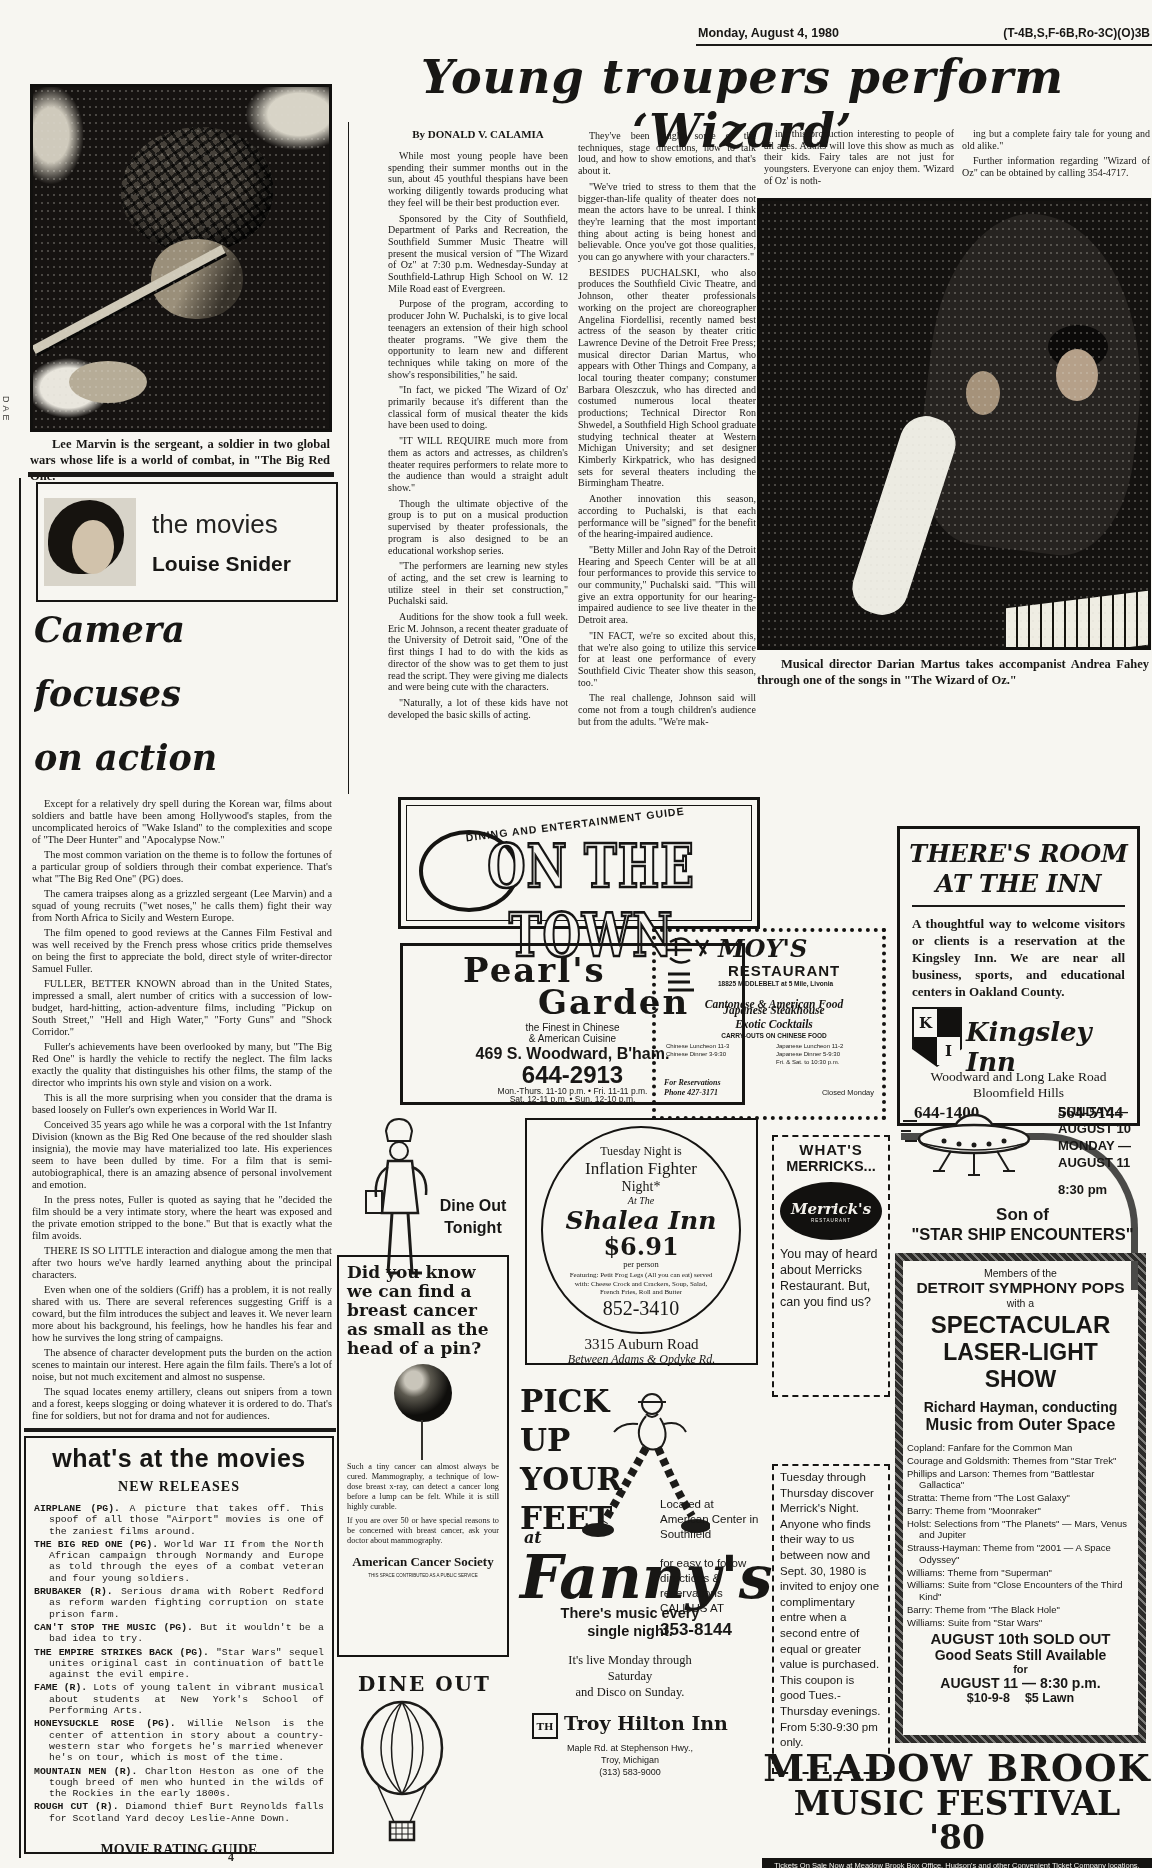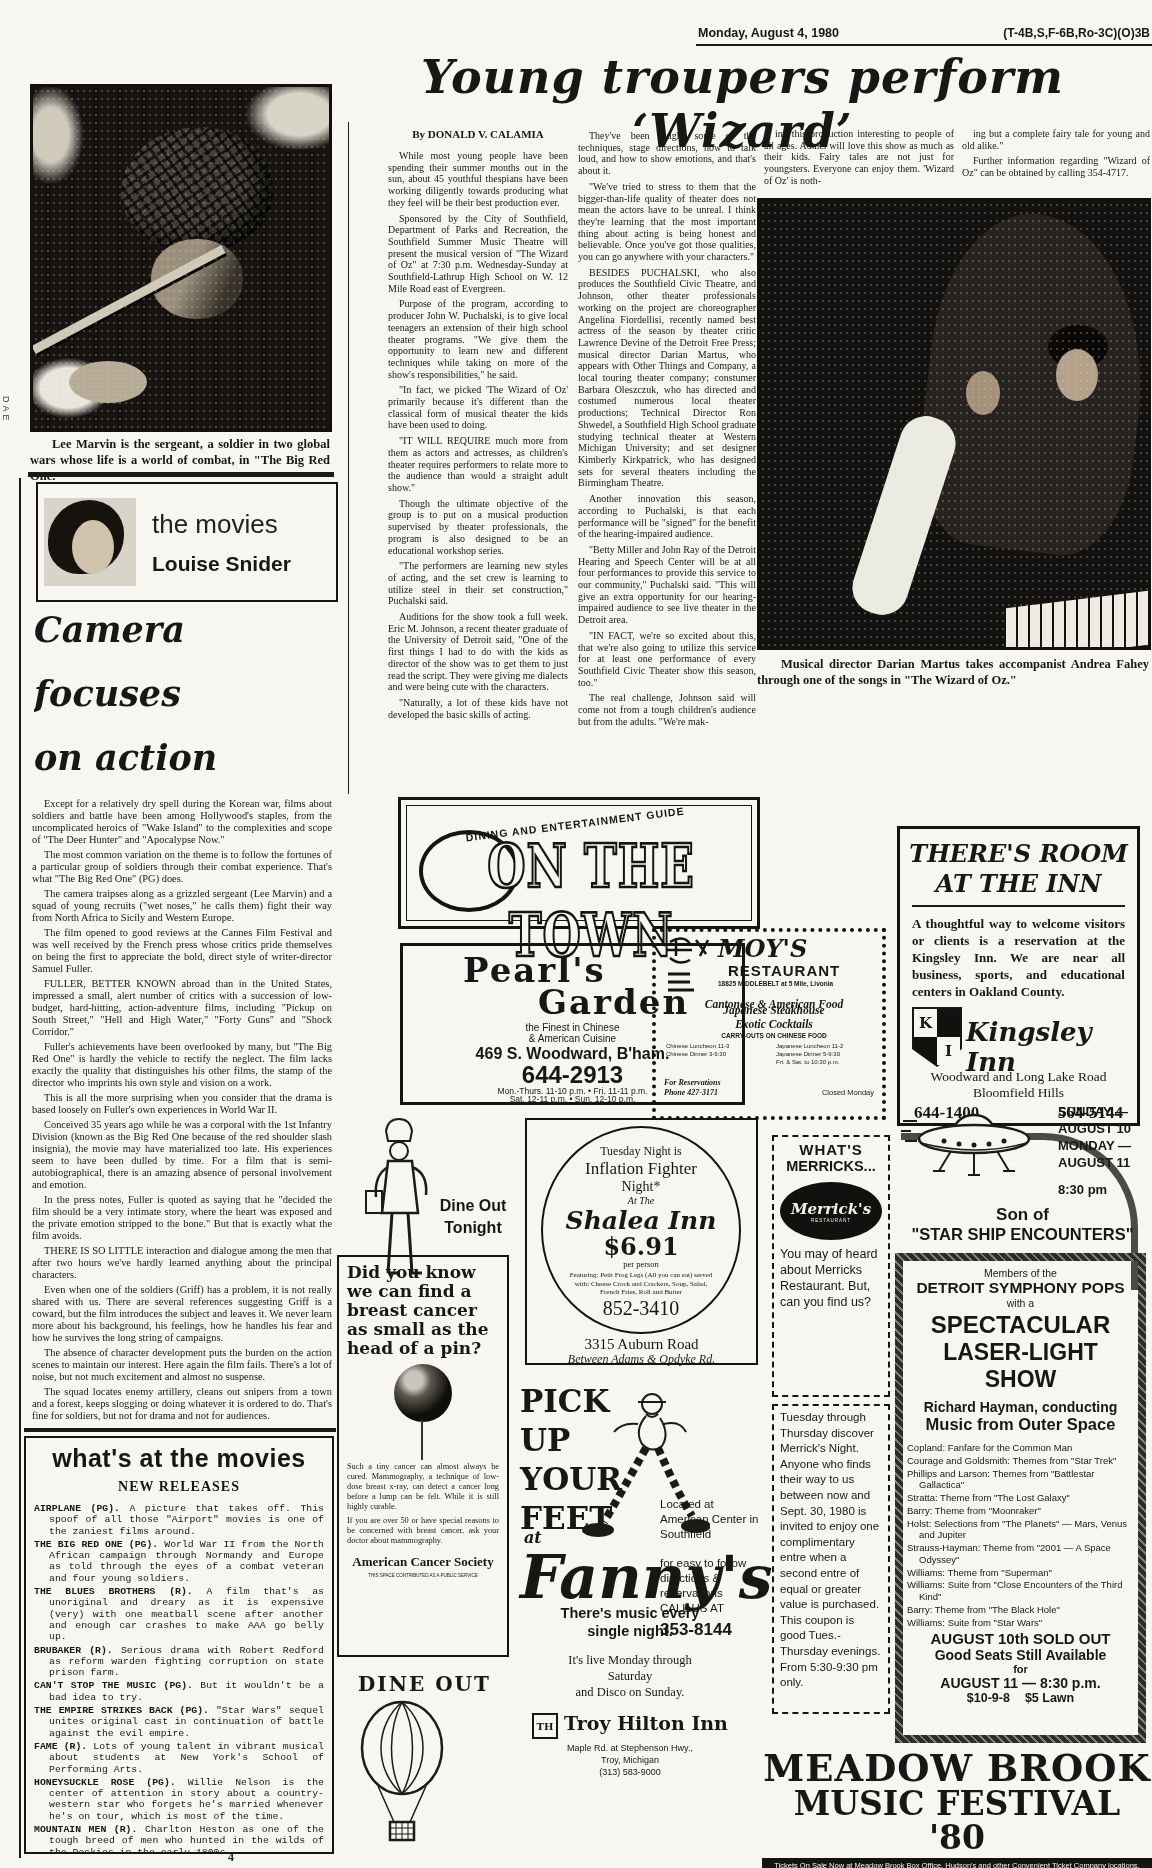--- a/index.html
+++ b/index.html
@@ -154,21 +154,20 @@
   <div class="rule" style="left:348px;top:122px;width:1px;height:672px"></div>
   <div class="rule" style="left:19px;top:478px;width:1.5px;height:1380px"></div>
 
   <div class="rule" style="left:24px;top:1428px;width:312px;height:4px"></div>
   <div class="abs box clip" style="left:24px;top:1436px;width:310px;height:418px;padding:6px 8px;box-sizing:border-box">
     <div class="sans b c" style="font-size:25px;letter-spacing:0.5px">what's at the movies</div>
     <div class="ser b c" style="font-size:14px;letter-spacing:1px;margin:6px 0 8px">NEW RELEASES</div>
     <div>
         <p class="mv"><b>AIRPLANE (PG).</b> <span>A picture that takes off. This spoof of all those "Airport" movies is one of the zaniest films around.</span></p>
         <p class="mv"><b>THE BIG RED ONE (PG).</b> <span>World War II from the North African campaign through Normandy and Europe as told through the eyes of a combat veteran and four young soldiers.</span></p>
-        <p class="mv"><b>THE BLUES BROTHERS (R).</b> <span>A film that's as unoriginal and dreary as it is expensive (very) with one meatball scene after another and enough car crashes to make AAA go belly up.</span></p>
         <p class="mv"><b>BRUBAKER (R).</b> <span>Serious drama with Robert Redford as reform warden fighting corruption on state prison farm.</span></p>
         <p class="mv"><b>CAN'T STOP THE MUSIC (PG).</b> <span>But it wouldn't be a bad idea to try.</span></p>
         <p class="mv"><b>THE EMPIRE STRIKES BACK (PG).</b> <span>"Star Wars" sequel unites original cast in continuation of battle against the evil empire.</span></p>
         <p class="mv"><b>FAME (R).</b> <span>Lots of young talent in vibrant musical about students at New York's School of Performing Arts.</span></p>
         <p class="mv"><b>HONEYSUCKLE ROSE (PG).</b> <span>Willie Nelson is the center of attention in story about a country-western star who forgets he's married whenever he's on tour, which is most of the time.</span></p>
         <p class="mv"><b>MOUNTAIN MEN (R).</b> <span>Charlton Heston as one of the tough breed of men who hunted in the wilds of the Rockies in the early 1800s.</span></p>
         <p class="mv"><b>ROUGH CUT (R).</b> <span>Diamond thief Burt Reynolds falls for Scotland Yard decoy Leslie-Anne Down.</span></p>
       </div>
     <div class="ser b c" style="font-size:14px;margin:18px 0 4px">MOVIE RATING GUIDE</div>
     <div>
@@ -349,21 +348,21 @@
     <div class="sans b" style="font-size:15px;letter-spacing:1px">WHAT'S</div>
     <div class="sans b" style="font-size:14.5px">MERRICKS...</div>
     <div style="display:flex;justify-content:center;margin:8px 0 6px">
       <div class="mk-oval">
         <span class="dser b i" style="font-size:15px">Merrick's</span>
         <span class="sans" style="font-size:4.5px;letter-spacing:1px">RESTAURANT</span>
       </div>
     </div>
     <div class="sans" style="font-size:12.5px;line-height:16px;text-align:left">You may of heard about Merricks Restaurant. But, can you find us?</div>
   </div>
-  <div class="abs dash clip" style="left:772px;top:1404px;width:118px;height:310px;box-sizing:border-box;padding:4px 6px">
+  <div class="abs dash clip" style="left:772px;top:1464px;width:118px;height:310px;box-sizing:border-box;padding:4px 6px">
     <div class="sans" style="font-size:11.5px;line-height:15.6px">Tuesday through Thursday discover Merrick's Night. Anyone who finds their way to us between now and Sept. 30, 1980 is invited to enjoy one complimentary entre when a second entre of equal or greater value is purchased. This coupon is good Tues.-Thursday evenings. From 5:30-9:30 pm only.</div>
   </div>
 
   <div class="abs" style="left:893px;top:1093px;width:259px;height:655px">
     <div class="arch" style="left:8px;top:40px;width:230px;height:150px"></div>
     <svg class="abs" style="left:6px;top:8px" width="150" height="88" viewBox="0 0 150 88">
       <path d="M55 30 a20 16 0 0 1 40 0" fill="#f7f6f1" stroke="#1c1b19" stroke-width="2.5"></path>
       <ellipse cx="75" cy="38" rx="55" ry="14" fill="#f7f6f1" stroke="#1c1b19" stroke-width="2.5"></ellipse>
       <path d="M22 42 q53 14 106 0" fill="none" stroke="#1c1b19" stroke-width="1.5"></path>
       <circle cx="45" cy="40" r="2.5" fill="#1c1b19"></circle>

